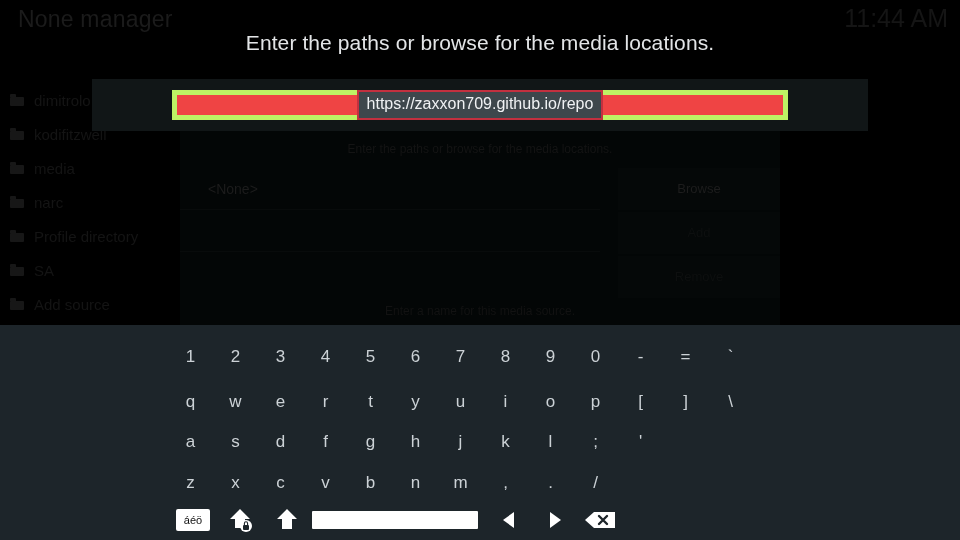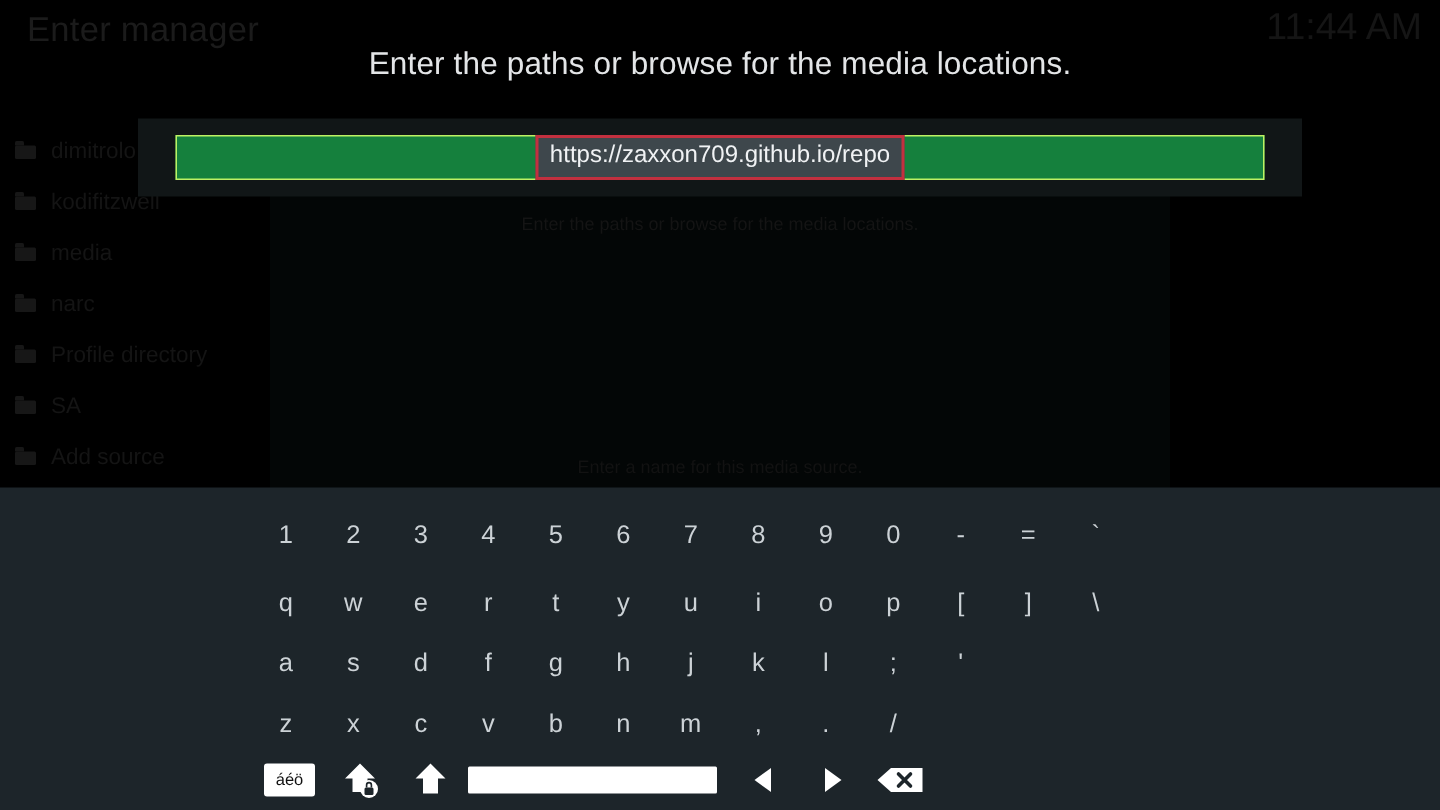--- a/index.html
+++ b/index.html
@@ -94,23 +94,23 @@
 
   
   .edit-wrap {
     position: absolute; left: 92px; top: 79px;
     width: 776px; height: 52px;
     background: #111617;
     display: flex; align-items: center; justify-content: center;
   }
   .edit-field {
     position: relative;
-    width: 726px; height: 30px;
-    background: #15803d;
-    border: 1px solid #bef264;
+    width: 616px; height: 30px;
+    background: #ef4444;
+    border: 5px solid #bef264;
     display: flex; align-items: center; justify-content: center;
   }
   .edit-value {
     position: relative;
     font-size: 16px; color: #f0f2f4;
     padding: 1px 8px 3px 8px;
     border: 2px solid #c3303f;
     background: #3e474c;
     line-height: 22px;
     white-space: nowrap;
@@ -166,21 +166,21 @@
   }
   .fn-left { left: 324px; width: 34px; }
   .fn-right { left: 370px; width: 34px; }
   .fn-back { left: 412px; width: 40px; }
 </style>
 </head>
 <body>
 
 <div id="screen">
 
-  <div class="bg-title">Enter manager</div>
+  <div class="bg-title">None manager</div>
   <div class="bg-clock">11:44 AM</div>
 
   <div class="bg-sidebar">
     <div class="bg-side-item">
       <span class="folder"></span>
       <span>dimitrolo...</span>
     </div>
     <div class="bg-side-item">
       <span class="folder"></span>
       <span>kodifitzwell</span>
@@ -202,20 +202,31 @@
       <span>SA</span>
     </div>
     <div class="bg-side-item">
       <span class="folder"></span>
       <span>Add source</span>
     </div>
   </div>
 
   <div class="src-dialog">
     <div class="src-heading">Enter the paths or browse for the media locations.</div>
+    <div class="src-body">
+      <div class="src-list">
+        <div class="src-list-row">&lt;None&gt;</div>
+        <div class="src-list-row"></div>
+      </div>
+      <div class="src-btns">
+        <div class="src-btn">Browse</div>
+        <div class="src-btn dim">Add</div>
+        <div class="src-btn dim">Remove</div>
+      </div>
+    </div>
     <div class="src-footer">Enter a name for this media source.</div>
   </div>
 
   <div class="kb-heading">Enter the paths or browse for the media locations.</div>
 
   <div class="edit-wrap">
     <div class="edit-field">
       <span class="edit-value" title="https://zaxxon709.github.io/repo">https://zaxxon709.github.io/repo</span>
     </div>
   </div>

